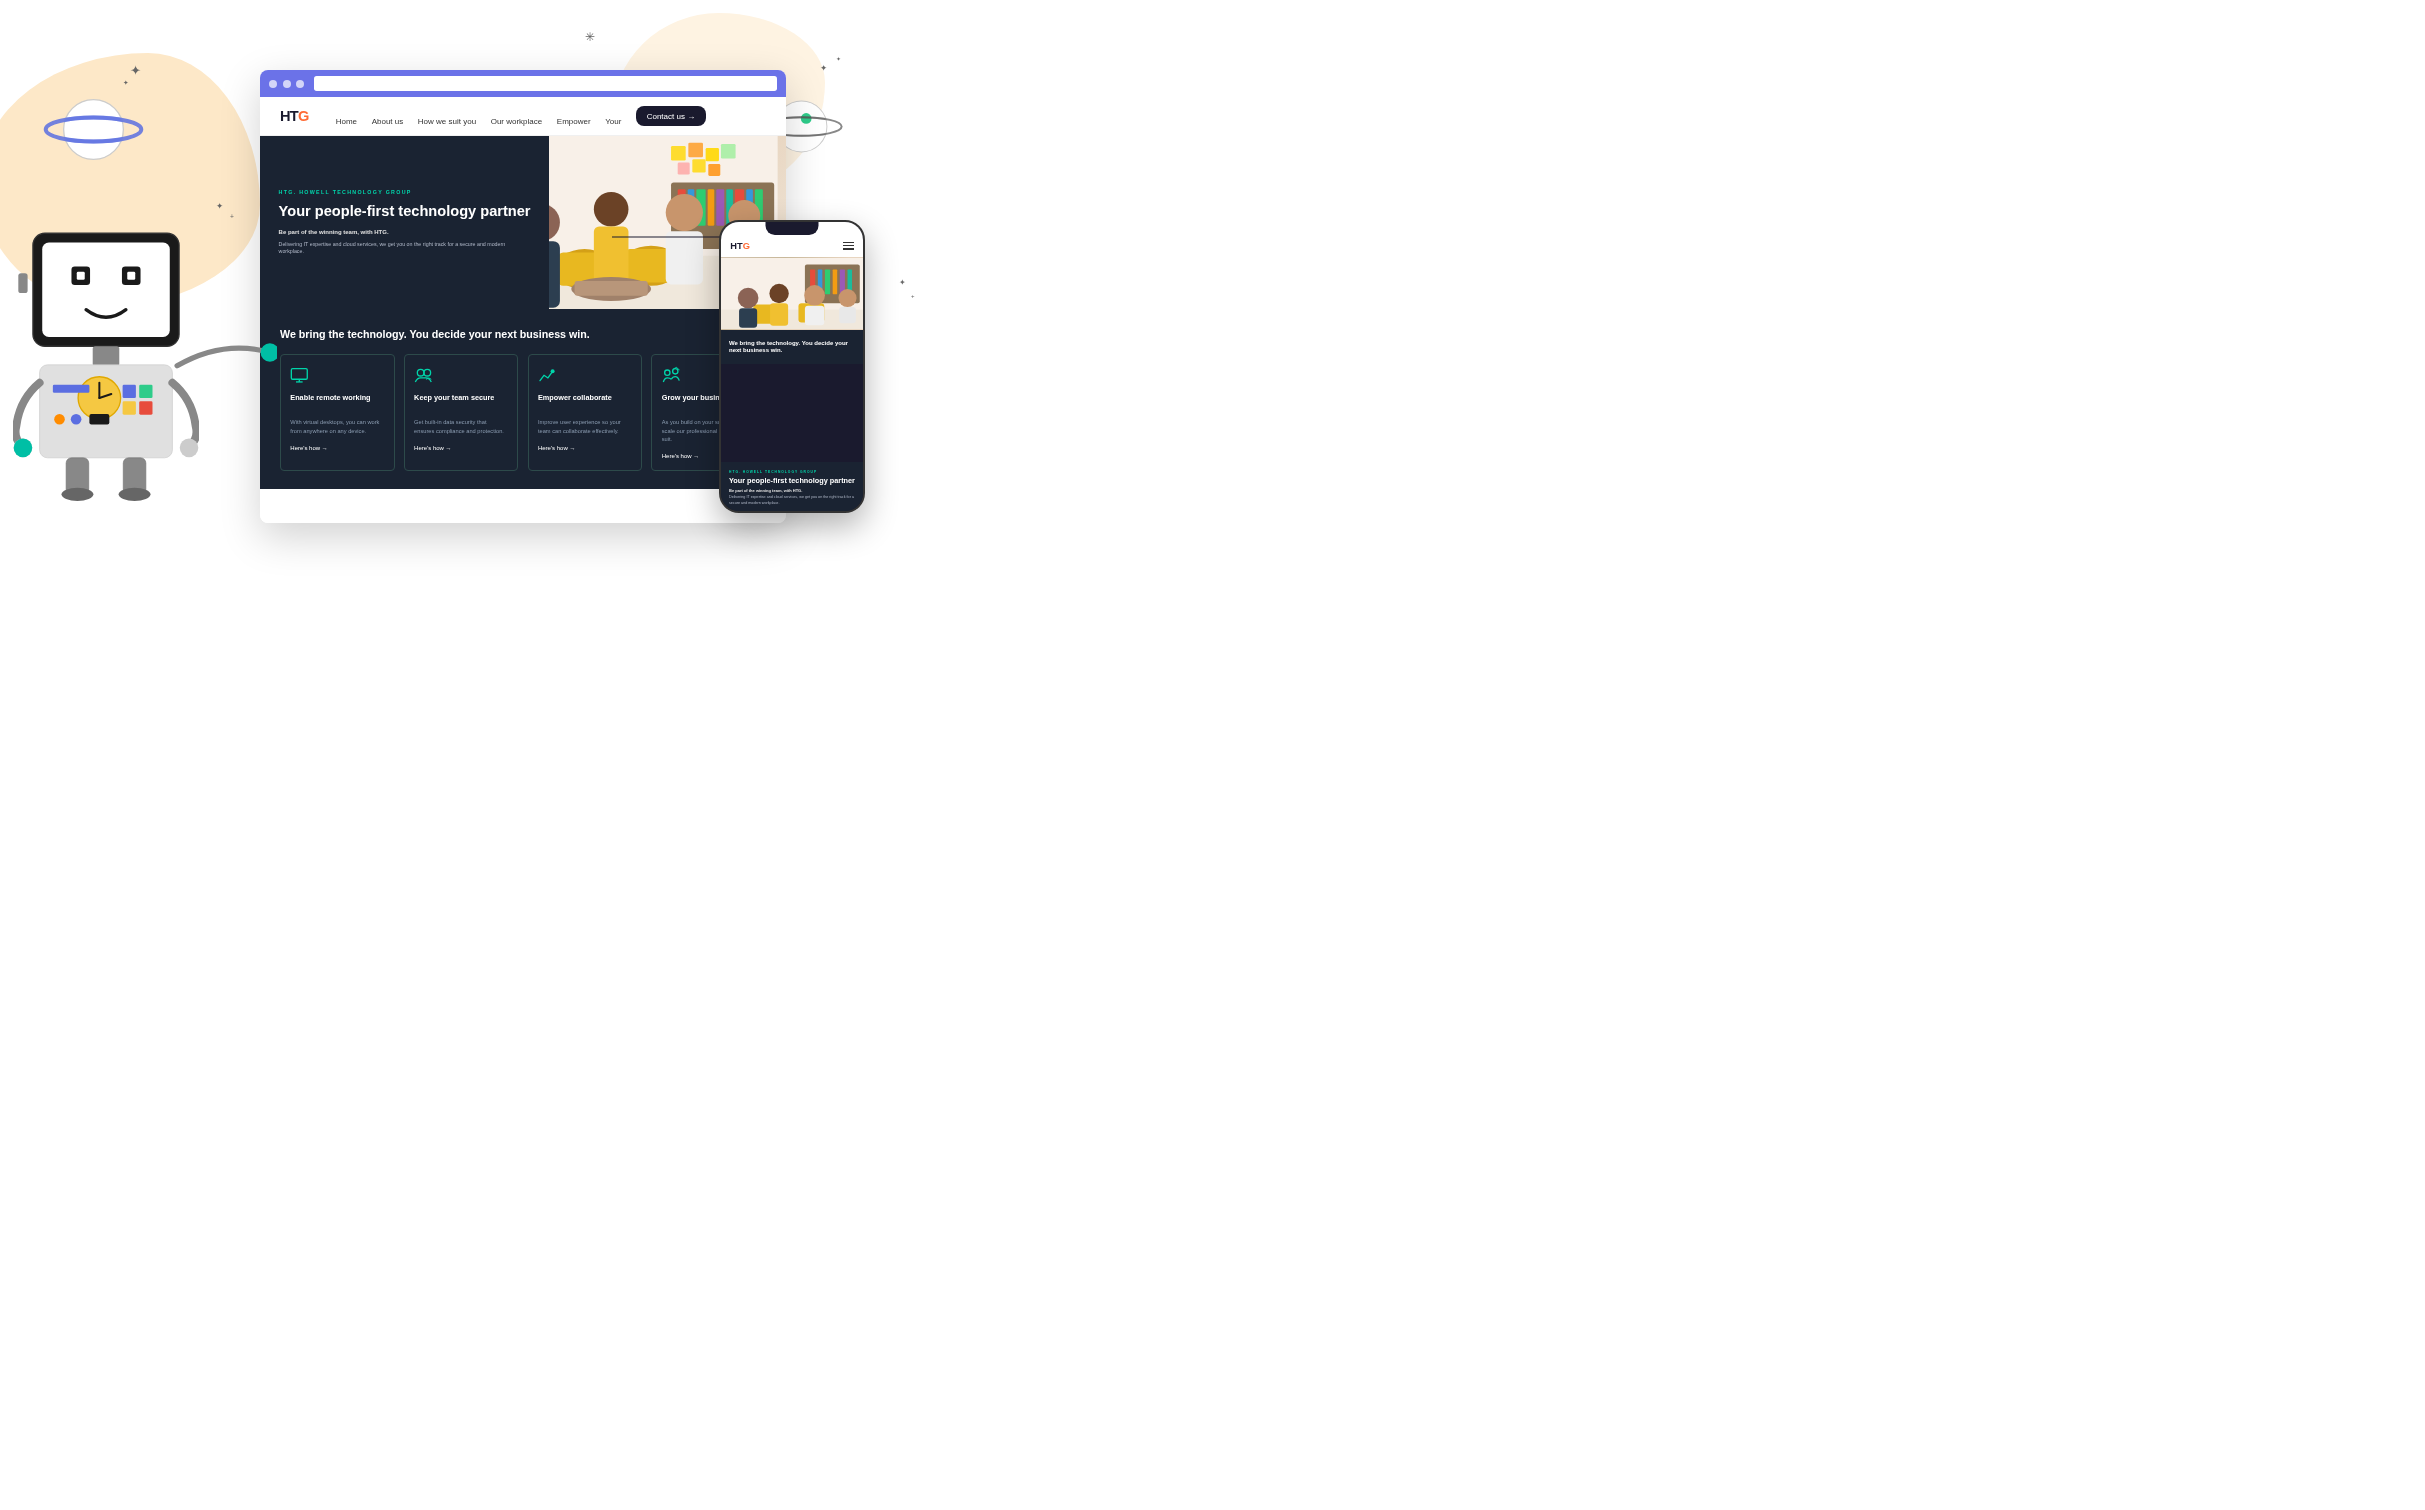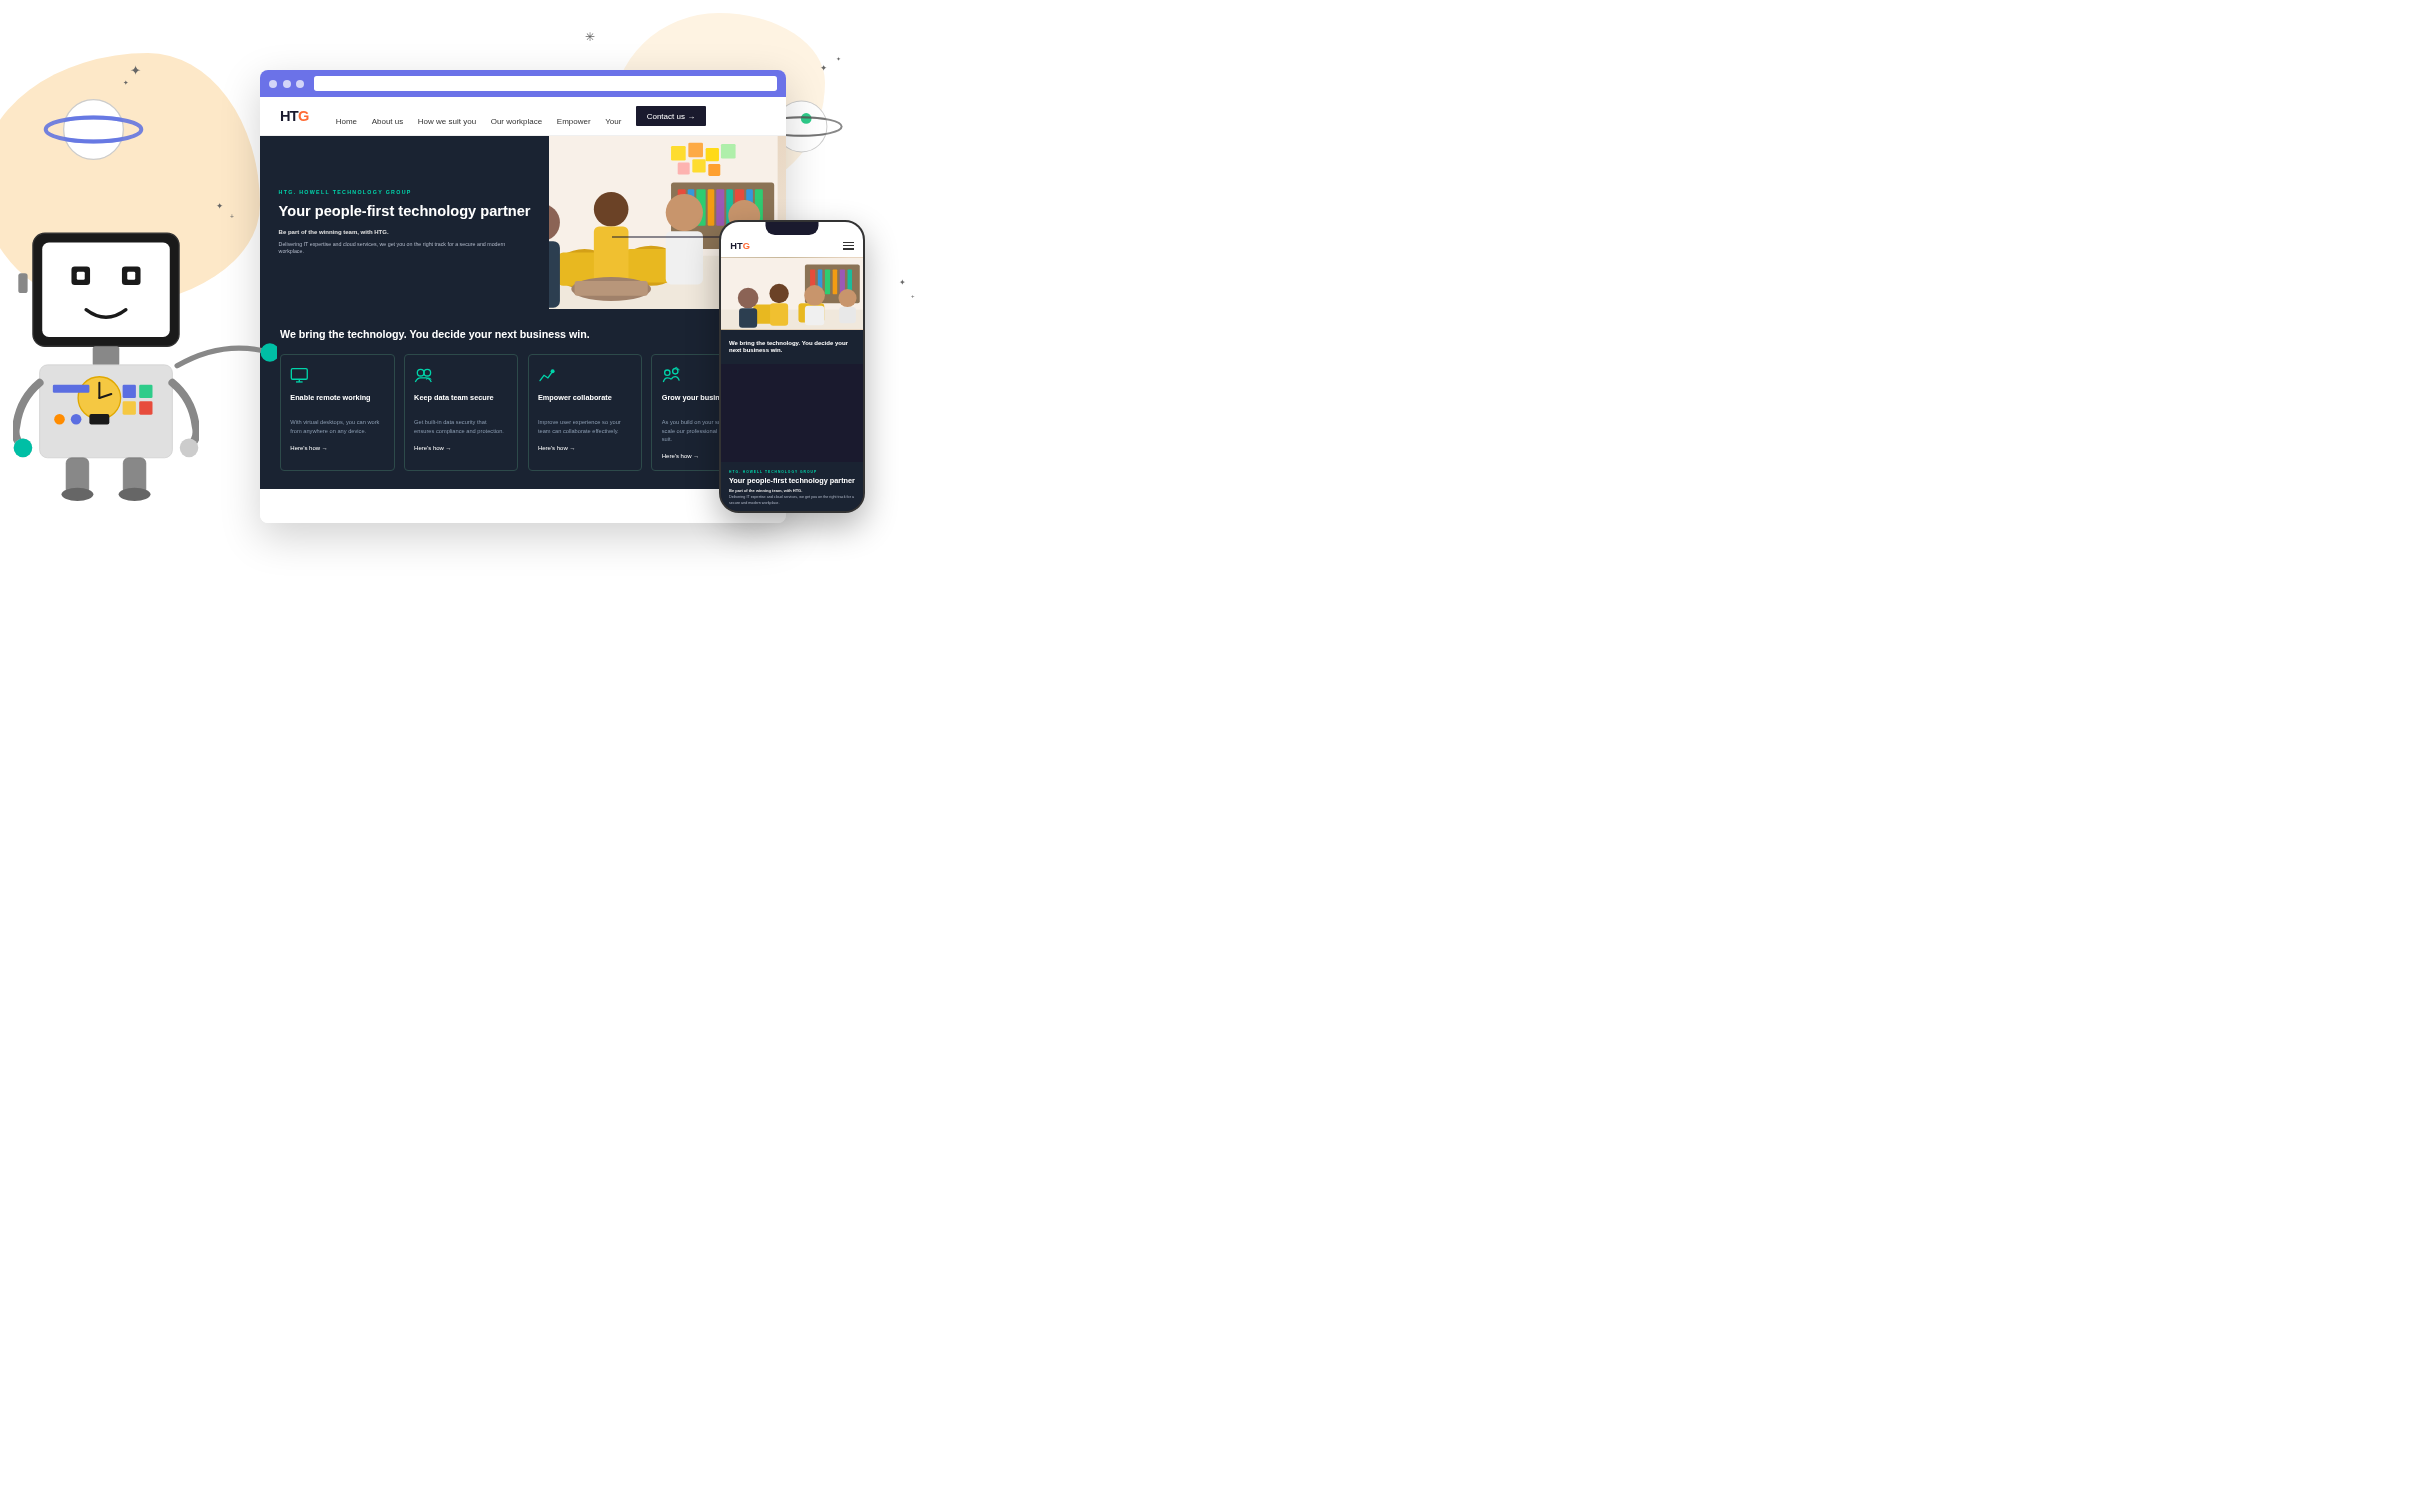--- a/index.html
+++ b/index.html
@@ -130,21 +130,21 @@
     .nav-link {
       font-size: 8px;
       color: #333;
       text-decoration: none;
       font-weight: 400;
     }
     .nav-btn {
       background: #1a1a2e;
       color: #fff;
       padding: 5.3px 10.7px;
-      border-radius: 1px;
+      border-radius: 8px;
       font-size: 8px;
       display: flex;
       align-items: center;
       gap: 2.7px;
       cursor: pointer;
     }
 
     
     .site-hero {
       position: relative;
@@ -568,21 +568,21 @@
 
         <div class="service-card">
           <div class="service-icon">
             <svg viewBox="0 0 28 28" width="18.6" height="18.6">
               <circle cx="10" cy="10" r="5" fill="none" stroke="#00d4aa" stroke-width="2"></circle>
               <circle cx="20" cy="10" r="5" fill="none" stroke="#00d4aa" stroke-width="2"></circle>
               <path d="M2 24 Q5 18 10 18 Q15 18 18 18 Q23 18 26 24" fill="none" stroke="#00d4aa" stroke-width="2"></path>
               <path d="M18 20 Q23 16 26 20" fill="none" stroke="#00d4aa" stroke-width="1.5"></path>
             </svg>
           </div>
-          <div class="service-title">Keep data team secure</div>
+          <div class="service-title">Keep your team secure</div>
           <div class="service-desc">Get built-in data security that ensures compliance and protection.</div>
           <div class="service-link">
             <span>Here's how →</span>
           </div>
         </div>
 
         <div class="service-card">
           <div class="service-icon">
             <svg viewBox="0 0 28 28" width="18.6" height="18.6">
               <polyline points="3,22 9,14 15,18 22,8" fill="none" stroke="#00d4aa" stroke-width="2" stroke-linecap="round" stroke-linejoin="round"></polyline>

